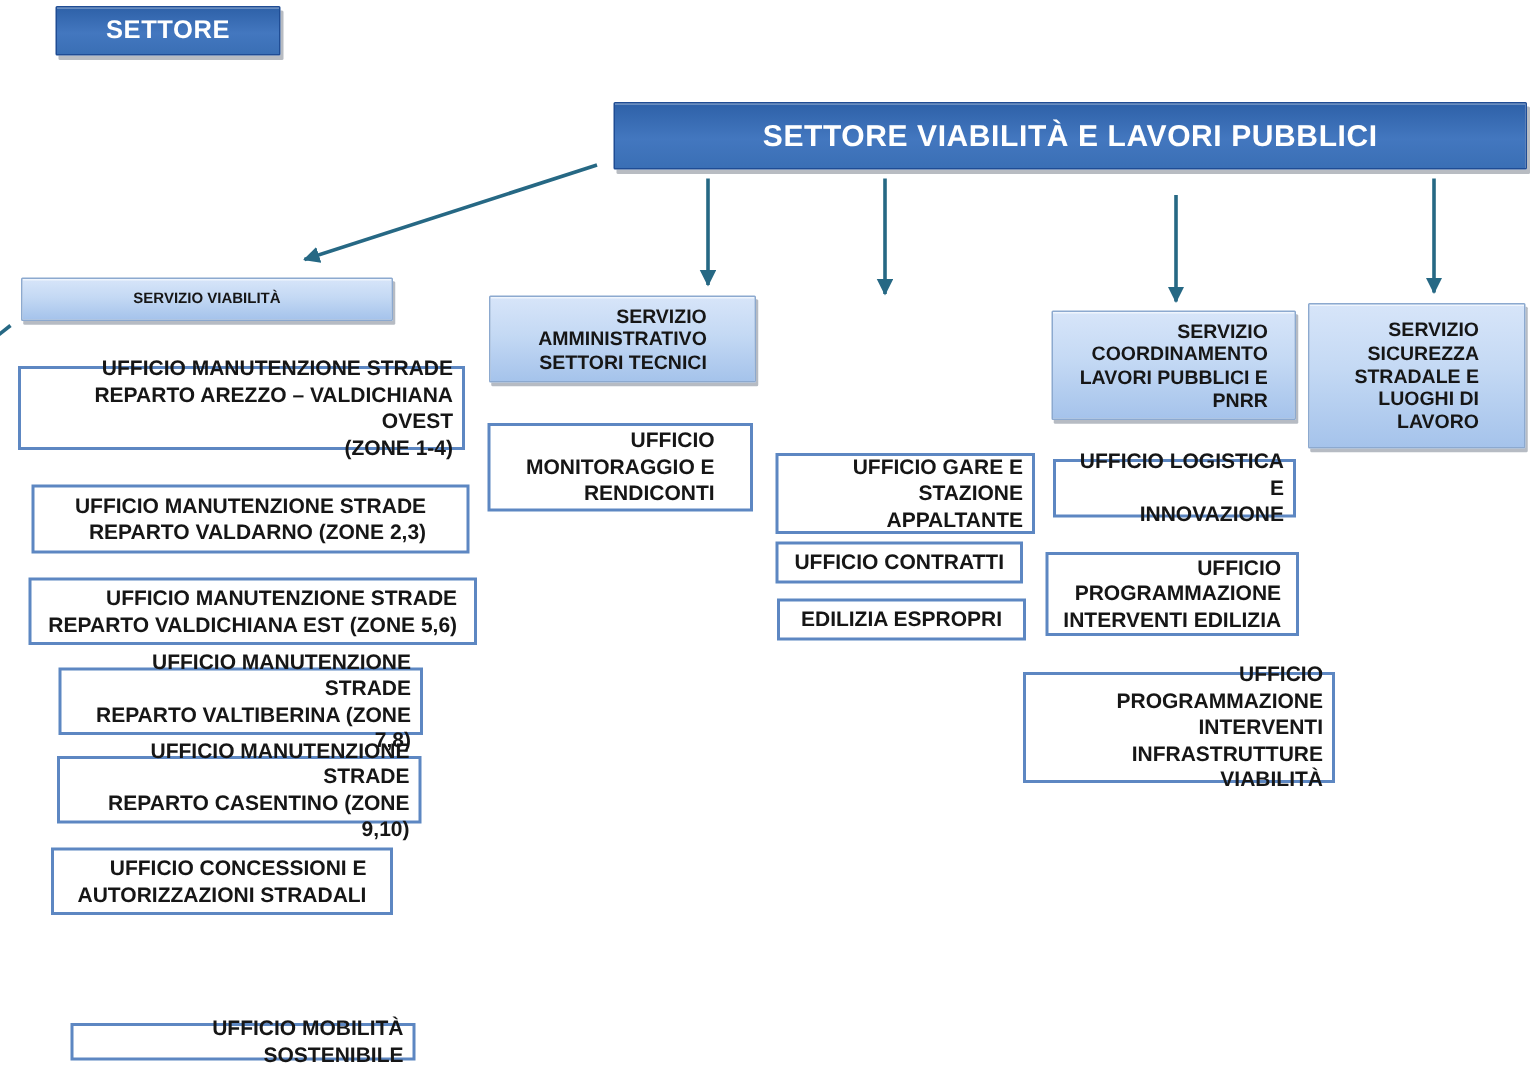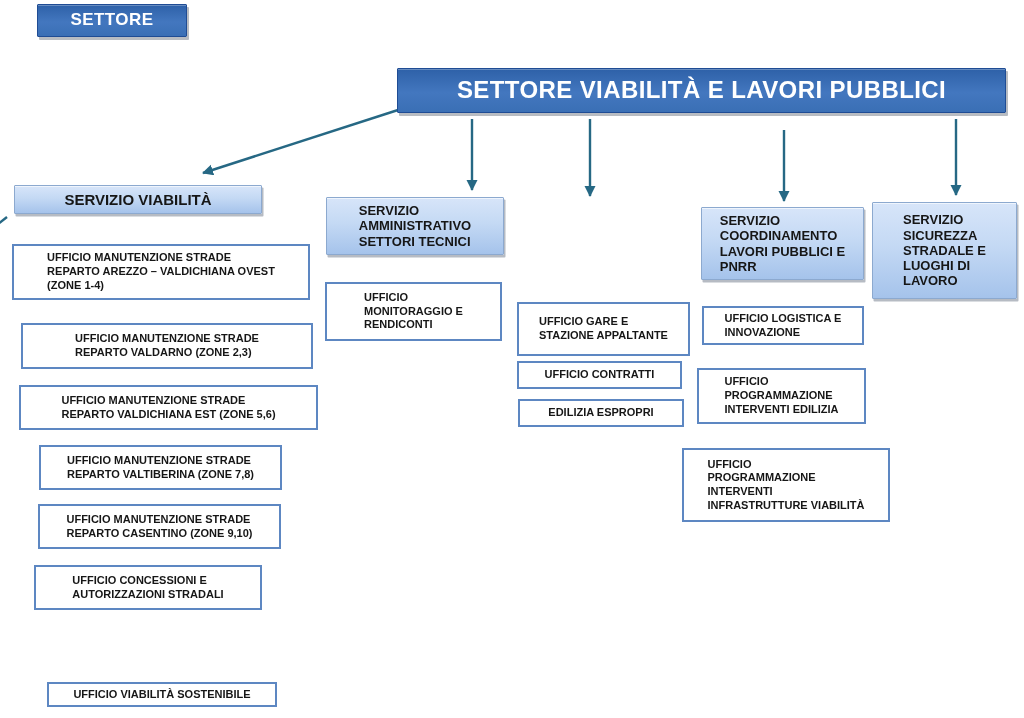--- a/index.html
+++ b/index.html
@@ -7,40 +7,40 @@
     --header_top:#d7e5f9; --header_bottom:#a5c3eb; --header_border:#8ca9cf;
     --office_border:#5d87c2; --text_dark:#161616; --arrow:#266884;
   }
   html,body{margin:0;padding:0;background:#ffffff;}
   .canvas{
     position:relative;width:1024px;height:718px;background:#ffffff;overflow:hidden;
     font-family:"Liberation Sans",sans-serif;
   }
   .box{
     position:absolute;box-sizing:border-box;display:flex;align-items:center;justify-content:center;
-    text-align:left;white-space:pre-line;line-height:1.2;
+    text-align:right;white-space:pre-line;line-height:1.2;
   }
   .dark-box{
     background:linear-gradient(180deg,var(--dark_top) 0%,var(--dark_mid) 55%,var(--dark_bottom) 100%);
     border:1px solid var(--dark_border);
     box-shadow:2px 3px 0 rgba(125,133,144,.55), inset 0 1px 0 rgba(255,255,255,.28);
     color:#ffffff;font-weight:bold;border-radius:1px;
   }
   .corner{font-size:17px;letter-spacing:.4px;}
-  .title{font-size:24px;letter-spacing:.4px;}
+  .title{font-size:20px;letter-spacing:.4px;margin-left:12px;}
   .service{
     background:linear-gradient(180deg,var(--header_top) 0%,#c4d9f4 45%,var(--header_bottom) 100%);
     border:1.5px solid var(--header_border);
     box-shadow:1.5px 2.5px 0 rgba(110,120,135,.5), inset 0 1px 0 rgba(255,255,255,.6);
     color:var(--text_dark);font-weight:bold;font-size:13px;line-height:1.18;border-radius:1px;
     padding:2px 10px;
   }
   .office{
     background:#ffffff;border:2px solid var(--office_border);
-    color:var(--text_dark);font-weight:600;font-size:11px;line-height:1.25;
+    color:var(--text_dark);font-weight:600;font-size:14px;line-height:1.25;
     padding:2px 6px;
   }
   svg.connectors{position:absolute;left:0;top:0;pointer-events:none;}
   .arrow-line{stroke:var(--arrow);stroke-width:2.4;fill:none;}
   .arrow-head{fill:var(--arrow);}
 </style>
 </head>
 <body>
 
 <div class="canvas">
@@ -56,35 +56,35 @@
     <line class="arrow-line" x1="590" y1="119" x2="590" y2="196" marker-end="url(#ah)"></line>
     <line class="arrow-line" x1="784" y1="130" x2="784" y2="201" marker-end="url(#ah)"></line>
     <line class="arrow-line" x1="956" y1="119" x2="956" y2="195" marker-end="url(#ah)"></line>
     <line class="arrow-line" x1="-2" y1="224" x2="7" y2="217"></line>
   </svg>
 
   <div class="box dark-box corner" style="left:37px;top:4px;width:150px;height:33px">SETTORE</div>
 
   <div class="box dark-box title" style="left:397px;top:68px;width:609px;height:45px">SETTORE VIABILITÀ E LAVORI PUBBLICI</div>
 
-  <div class="box service" style="left:14px;top:185px;width:248px;height:29px;font-size:15px">SERVIZIO VIABILITÀ</div>
+  <div class="box service" style="left:14px;top:185px;width:248px;height:29px;font-size:10px">SERVIZIO VIABILITÀ</div>
   <div class="box office" style="left:12px;top:244px;width:298px;height:56px">UFFICIO MANUTENZIONE STRADE
 REPARTO AREZZO – VALDICHIANA OVEST
 (ZONE 1-4)</div>
   <div class="box office" style="left:21px;top:323px;width:292px;height:46px">UFFICIO MANUTENZIONE STRADE
 REPARTO VALDARNO (ZONE 2,3)</div>
   <div class="box office" style="left:19px;top:385px;width:299px;height:45px">UFFICIO MANUTENZIONE STRADE
 REPARTO VALDICHIANA EST (ZONE 5,6)</div>
   <div class="box office" style="left:39px;top:445px;width:243px;height:45px">UFFICIO MANUTENZIONE STRADE
 REPARTO VALTIBERINA (ZONE 7,8)</div>
   <div class="box office" style="left:38px;top:504px;width:243px;height:45px">UFFICIO MANUTENZIONE STRADE
 REPARTO CASENTINO (ZONE 9,10)</div>
   <div class="box office" style="left:34px;top:565px;width:228px;height:45px">UFFICIO CONCESSIONI E
 AUTORIZZAZIONI STRADALI</div>
-  <div class="box office" style="left:47px;top:682px;width:230px;height:25px">UFFICIO VIABILITÀ SOSTENIBILE</div>
+  <div class="box office" style="left:47px;top:682px;width:230px;height:25px">UFFICIO MOBILITÀ SOSTENIBILE</div>
 
   <div class="box service" style="left:326px;top:197px;width:178px;height:58px">SERVIZIO
 AMMINISTRATIVO
 SETTORI TECNICI</div>
   <div class="box office" style="left:325px;top:282px;width:177px;height:59px">UFFICIO
 MONITORAGGIO E
 RENDICONTI</div>
 
   <div class="box office" style="left:517px;top:302px;width:173px;height:54px">UFFICIO GARE E
 STAZIONE APPALTANTE</div>

